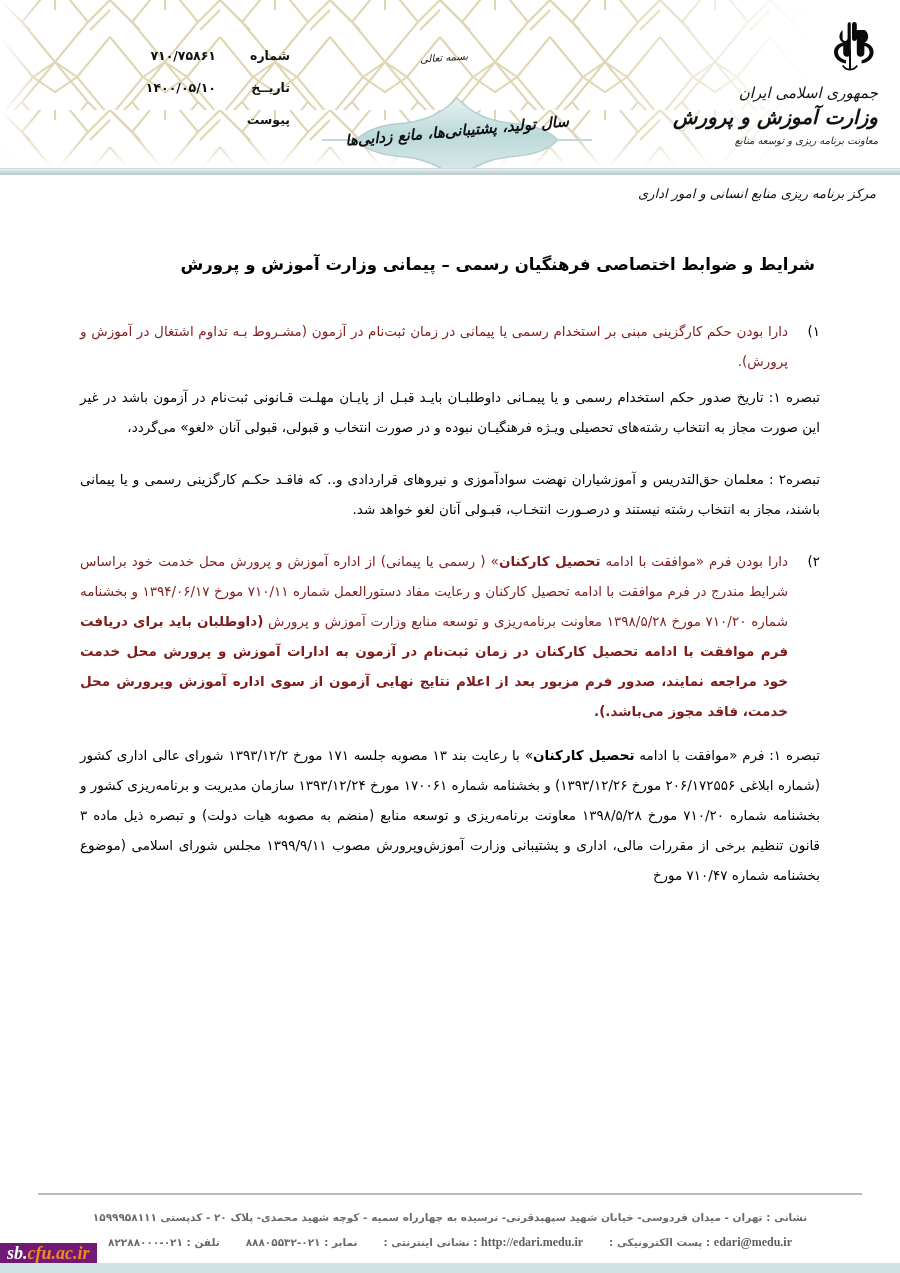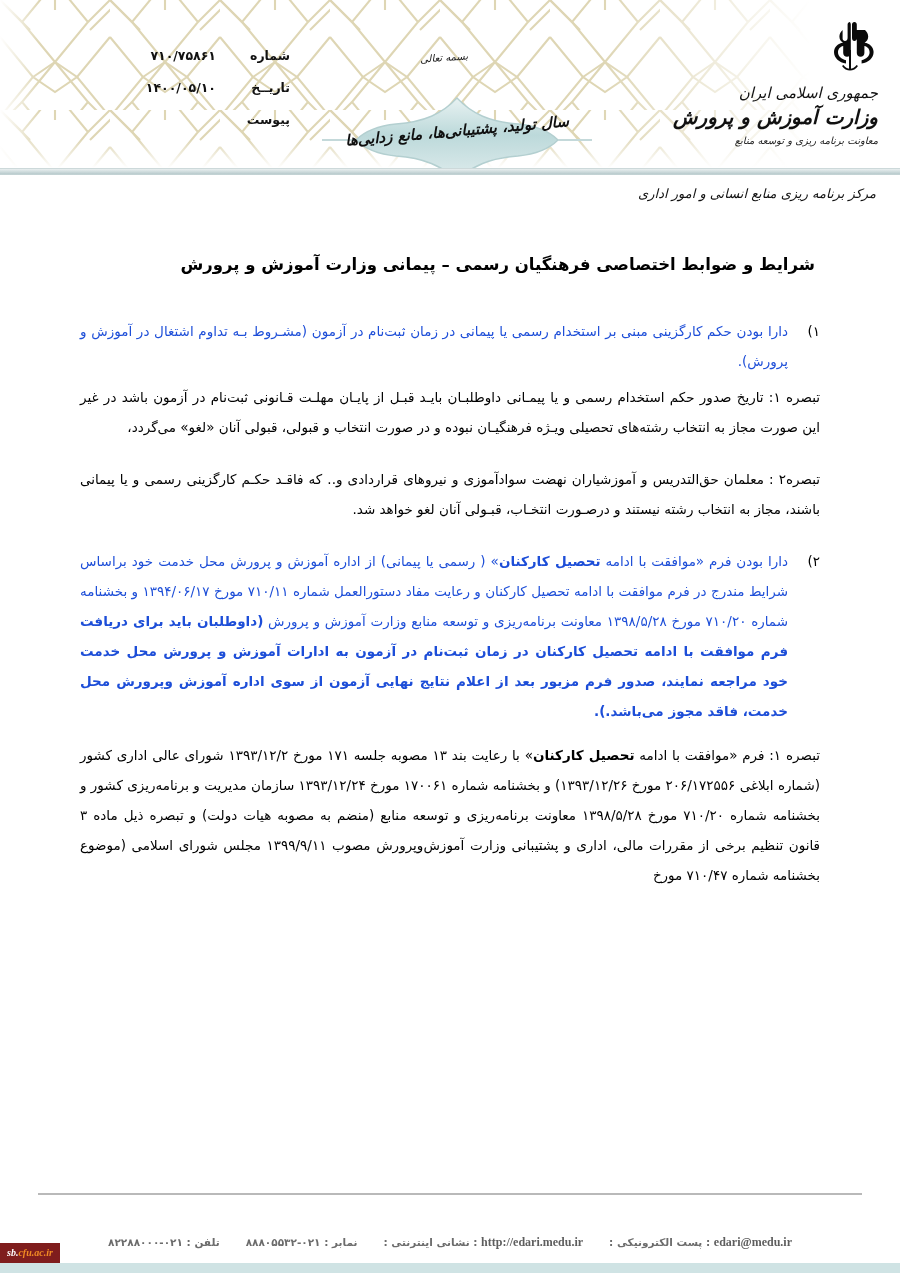--- a/index.html
+++ b/index.html
@@ -113,21 +113,21 @@
 
   .item{
     display:flex;flex-direction:row;align-items:flex-start;
     margin-bottom:6px;
   }
   .item-num{
     flex:0 0 26px;font-size:13.5px;line-height:30px;color:#000;
     text-align:right;padding-left:6px;
   }
   .item-text{
-    flex:1 1 auto;font-size:13.5px;line-height:30px;color:#1d4ed8;
+    flex:1 1 auto;font-size:13.5px;line-height:30px;color:#7f1d1d;
     text-align:justify;text-justify:inter-word;
   }
   .para{
     font-size:13.5px;line-height:30px;color:#000;
     text-align:justify;text-justify:inter-word;
     margin-bottom:6px;
   }
   .gap{height:16px;}
   .gap-sm{height:8px;}
   b,.bold{font-weight:bold;}
@@ -151,23 +151,23 @@
     gap:26px;font-size:10.5px;color:#6c6c6c;font-weight:bold;
   }
   .footer-l2 .seg{white-space:nowrap;}
   .footer-l2 .lat{direction:ltr;display:inline-block;font-family:"Liberation Serif",serif;font-size:12px;color:#5e5e5e;}
   .footer-bar{
     position:absolute;left:0;bottom:0;width:900px;height:10px;
     background:#cfe3e4;
   }
   .watermark{
     position:absolute;left:0;bottom:10px;z-index:12;
-    background:#7f1d1d;color:#fff;padding:3px 7px 3px 7px;
+    background:#701a75;color:#fff;padding:3px 7px 3px 7px;
     font-family:"Liberation Serif",serif;font-weight:bold;font-style:italic;
-    font-size:10px;direction:ltr;line-height:14px;
+    font-size:18px;direction:ltr;line-height:14px;
   }
   .watermark .orange{color:#f08a24;}
 </style>
 </head>
 <body>
 
 <div class="page">
 
   <div class="header">
 
@@ -280,20 +280,21 @@
       <div class="gap-sm"></div>
 
       <div class="para"><span>تبصره ۱: فرم «موافقت با  ادامه </span><b>تحصیل کارکنان</b><span>» با رعایت بند ۱۳ مصوبه جلسه ۱۷۱ مورخ ۱۳۹۳/۱۲/۲ شورای عالی اداری کشور (شماره ابلاغی ۲۰۶/۱۷۲۵۵۶ مورخ ۱۳۹۳/۱۲/۲۶) و بخشنامه شماره ۱۷۰۰۶۱ مورخ ۱۳۹۳/۱۲/۲۴ سازمان مدیریت و برنامه‌ریزی کشور و بخشنامه شماره ۷۱۰/۲۰ مورخ ۱۳۹۸/۵/۲۸ معاونت برنامه‌ریزی و توسعه منابع (منضم به مصوبه هیات دولت) و تبصره ذیل ماده ۳ قانون تنظیم برخی از مقررات مالی، اداری و پشتیبانی وزارت آموزش‌وپرورش مصوب ۱۳۹۹/۹/۱۱ مجلس شورای اسلامی (موضوع بخشنامه شماره ۷۱۰/۴۷ مورخ</span></div>
 
     </div>
   </div>
 
   <div class="footer">
     <div class="footer-rule"></div>
 
+    <div class="footer-l1">نشانی : تهران - میدان فردوسی- خیابان شهید سپهبدقرنی- نرسیده به چهارراه سمیه - کوچه شهید محمدی- پلاک ۲۰ - کدپستی ۱۵۹۹۹۵۸۱۱۱</div>
 
     <div class="footer-l2">
       <span class="seg"><span class="lat">edari@medu.ir</span> : <span>پست الکترونیکی :</span></span>
       <span class="seg"><span class="lat">http://edari.medu.ir</span> : <span>نشانی اینترنتی :</span></span>
       <span class="seg"><span>نمابر :</span> <span>۰۲۱-۸۸۸۰۵۵۳۲</span></span>
       <span class="seg"><span>تلفن :</span> <span>۰۲۱-۸۲۲۸۸۰۰۰</span></span>
     </div>
 
     <div class="footer-bar"></div>
 

